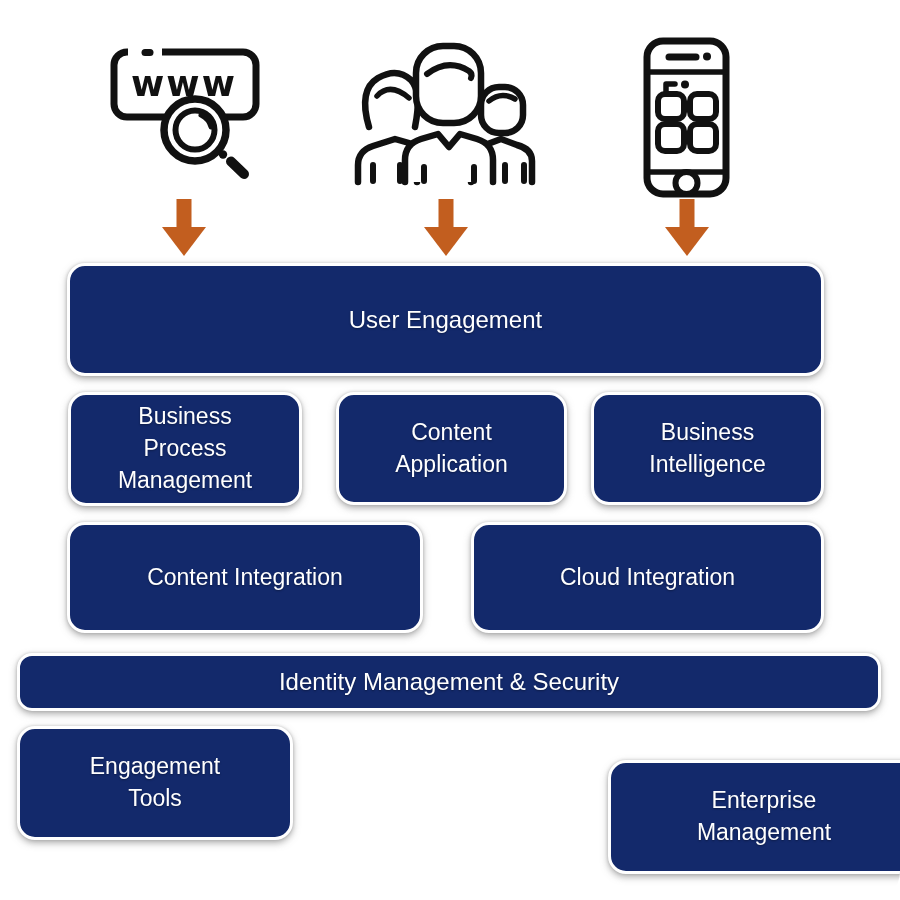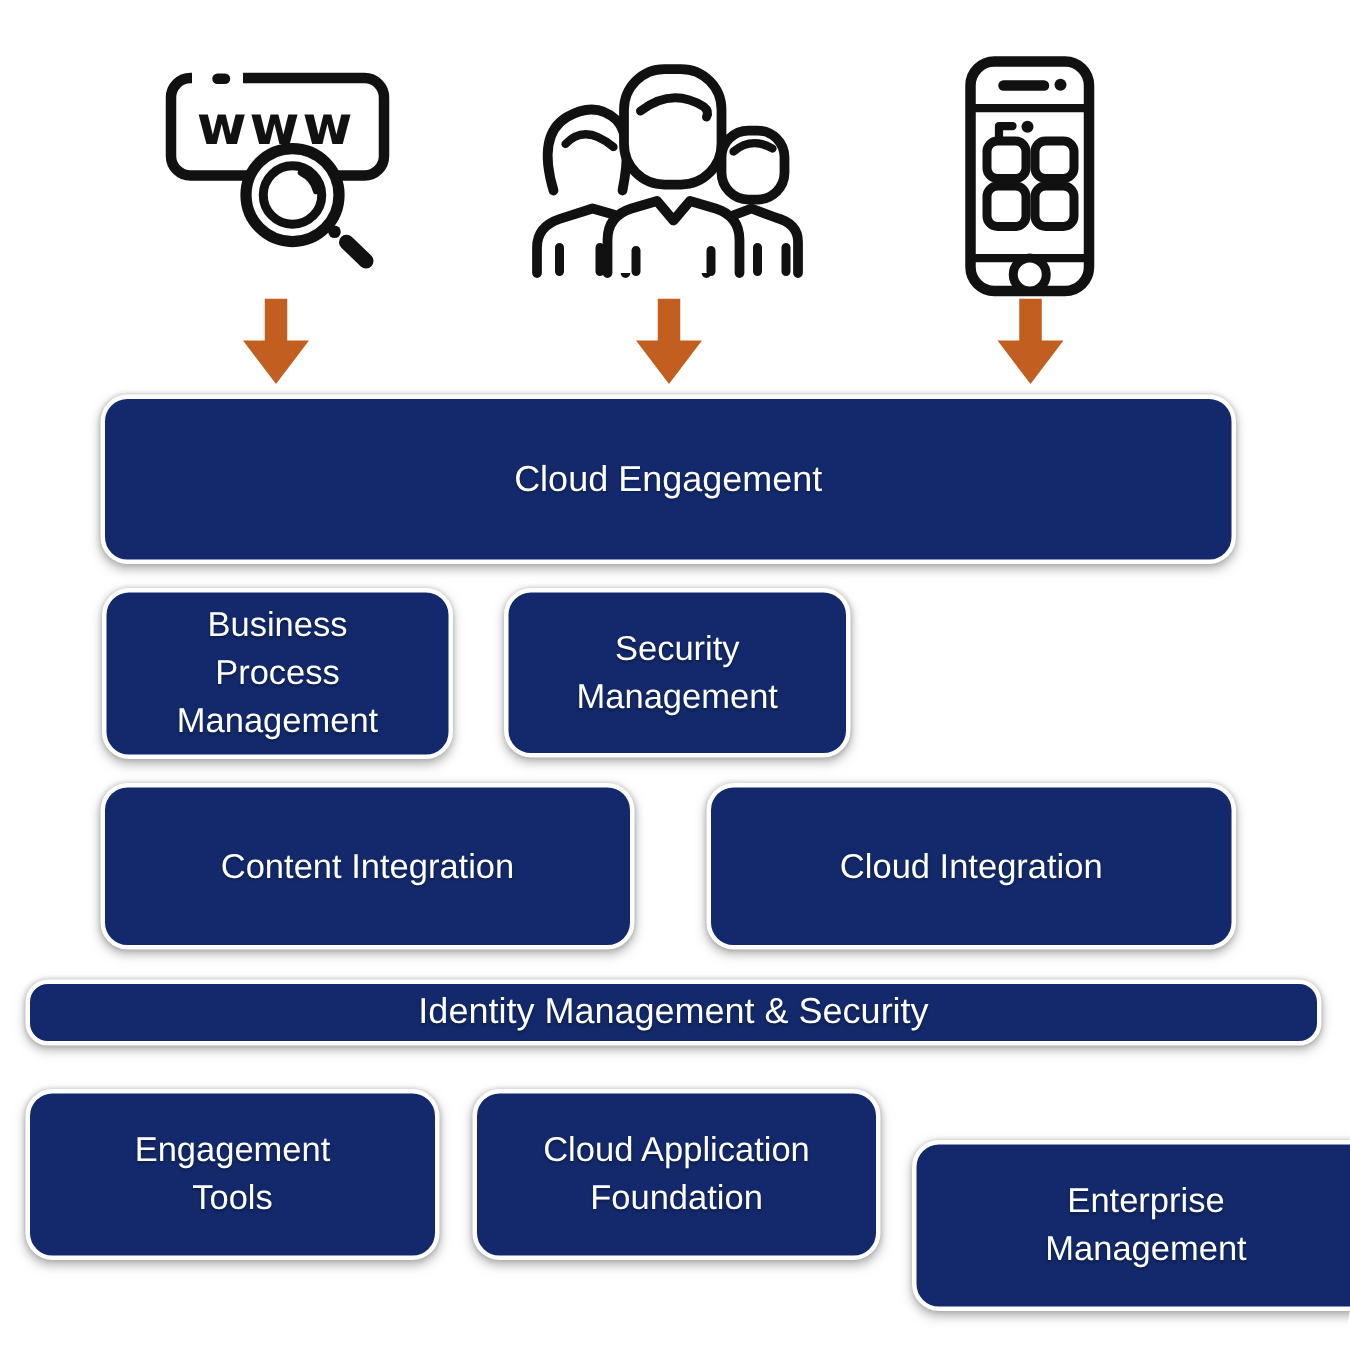--- a/index.html
+++ b/index.html
@@ -25,21 +25,21 @@
   .box .label{
     color:var(--box-text);font-size:23px;line-height:1.38;
     text-shadow:0 1px 2px rgba(0,0,0,.35);
   }
   .b0{left:67px;top:263px;width:757px;height:113px}
   .b1{left:68px;top:392px;width:234px;height:114px}
   .b2{left:336px;top:392px;width:231px;height:113px}
   .b3{left:591px;top:392px;width:233px;height:113px}
   .b4{left:67px;top:522px;width:356px;height:111px}
   .b5{left:471px;top:522px;width:353px;height:111px}
-  .b6{left:17px;top:653px;width:864px;height:44px;border-radius:15px}
+  .b6{left:17px;top:653px;width:864px;height:58px;border-radius:15px}
   .b7{left:17px;top:726px;width:276px;height:114px}
   .b8{left:315px;top:726px;width:272px;height:114px}
   .b9{left:608px;top:760px;width:312px;height:114px}
   .b1 .label{max-width:160px}
   .b2 .label{max-width:175px}
   .b3 .label{max-width:175px}
   .b7 .label{max-width:175px}
   .b8 .label{max-width:235px}
   .b9 .label{max-width:215px}
   .b0 .label,.b6 .label{font-size:24px}
@@ -129,40 +129,40 @@
       </svg>
   </div>
   <div class="arrow a2">
     <svg width="46" height="58" viewBox="0 0 46 58">
         <rect x="15.5" y="0" width="15" height="30"></rect>
         <polygon points="1,28 45,28 23,57"></polygon>
       </svg>
   </div>
 
   <div class="box b0">
-    <span class="label">Cloud Engagement</span>
+    <span class="label">User Engagement</span>
   </div>
   <div class="box b1">
     <span class="label">Business Process Management</span>
   </div>
   <div class="box b2">
-    <span class="label">Security Management</span>
+    <span class="label">Content Application</span>
+  </div>
+  <div class="box b3">
+    <span class="label">Business Intelligence</span>
   </div>
   <div class="box b4">
     <span class="label">Content Integration</span>
   </div>
   <div class="box b5">
     <span class="label">Cloud Integration</span>
   </div>
   <div class="box b6">
     <span class="label">Identity Management &amp; Security</span>
   </div>
   <div class="box b7">
     <span class="label">Engagement Tools</span>
   </div>
-  <div class="box b8">
-    <span class="label">Cloud Application Foundation</span>
-  </div>
   <div class="box b9">
     <span class="label">Enterprise Management</span>
   </div>
 
 </div>
 
 </body></html>

